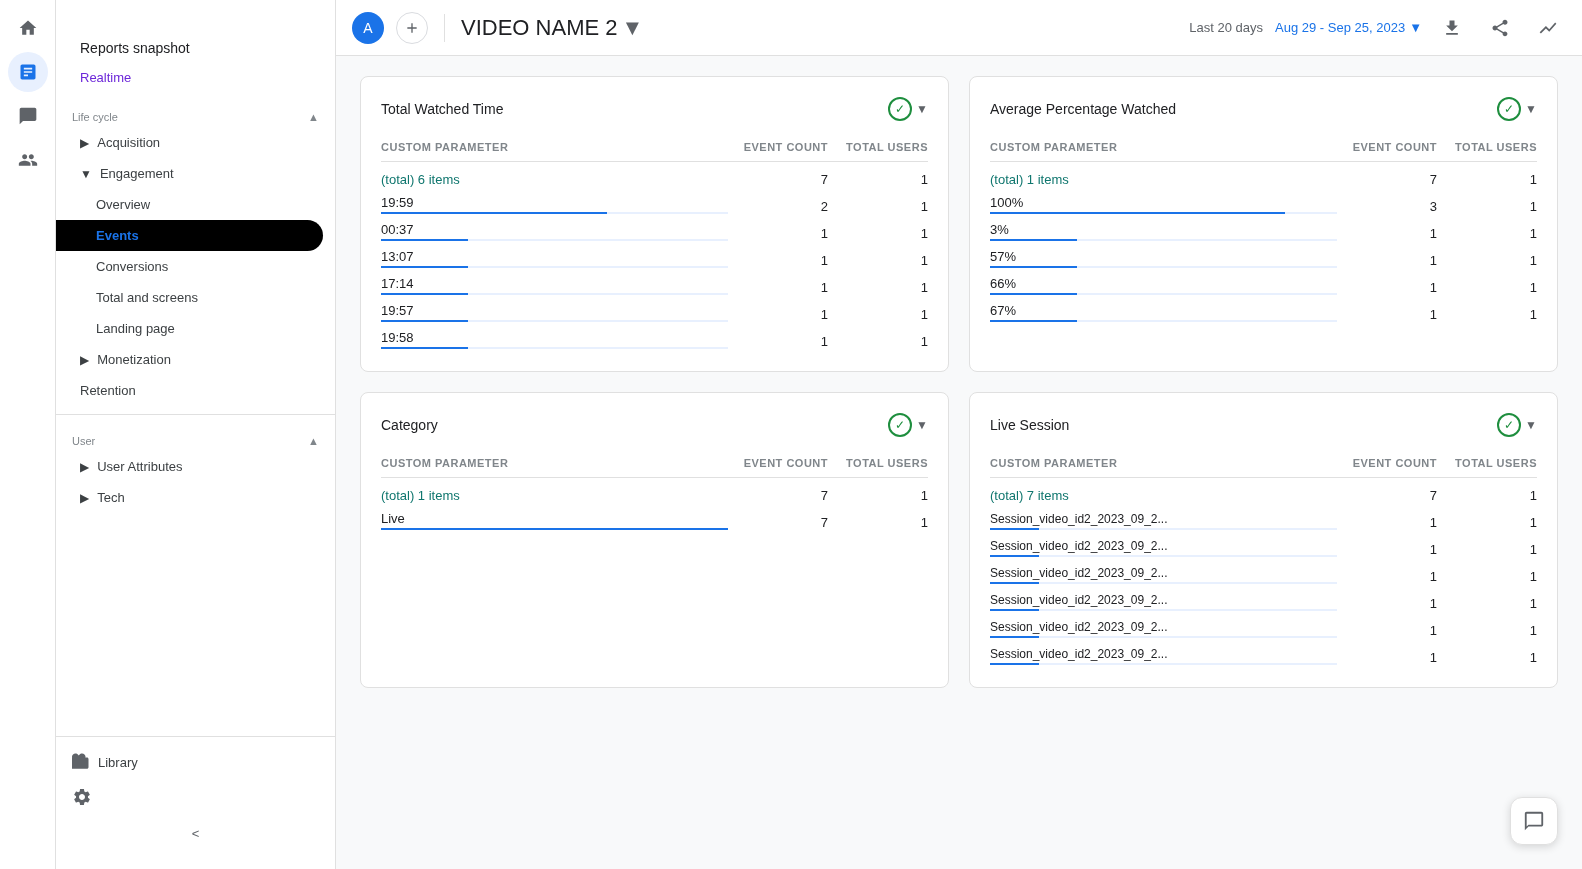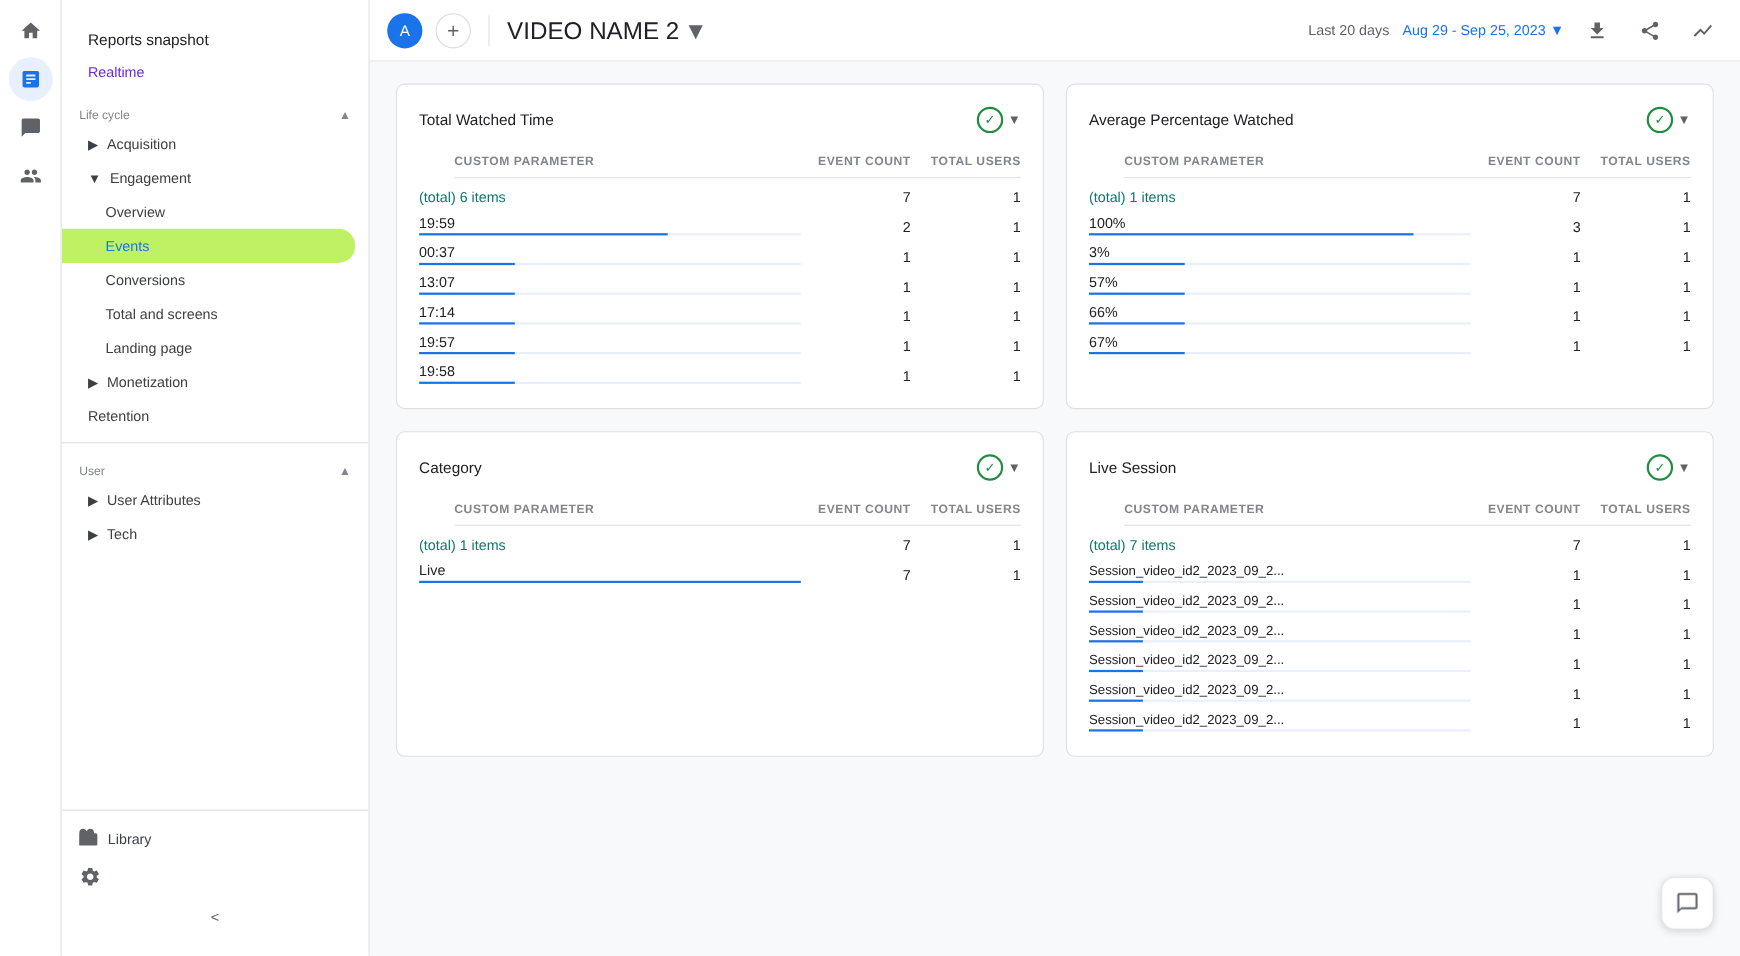--- a/index.html
+++ b/index.html
@@ -34,21 +34,21 @@
     .nav-sidebar {
       width: 280px;
       background: #fff;
       border-right: 1px solid #e0e0e0;
       display: flex;
       flex-direction: column;
       overflow-y: auto;
       padding-bottom: 20px;
     }
     .nav-top {
-      padding: 20px 16px 8px 16px;
+      padding: 32px 16px 8px 16px;
     }
     .nav-title {
       font-size: 14px;
       font-weight: 500;
       color: #202124;
       padding: 8px 8px;
       cursor: pointer;
     }
     .nav-subtitle {
       font-size: 13px;
@@ -60,23 +60,23 @@
       display: flex;
       align-items: center;
       padding: 8px 16px 8px 24px;
       cursor: pointer;
       color: #3c4043;
       font-size: 13px;
       border-radius: 0 20px 20px 0;
       margin-right: 12px;
     }
     .nav-item.active {
-      background: #bef264;
+      background: #000000;
       color: #1a73e8;
-      font-weight: 400;
+      font-weight: 700;
     }
     .nav-item.sub {
       padding-left: 40px;
     }
     .nav-item .expand-icon {
       margin-right: 8px;
       font-size: 12px;
     }
     .nav-section-label {
       font-size: 11px;
@@ -226,21 +226,20 @@
       cursor: pointer;
       color: #5f6368;
       font-size: 12px;
     }
     .table-header {
       display: grid;
       grid-template-columns: 1fr 100px 100px;
       padding: 4px 0 8px 0;
       border-bottom: 1px solid #e0e0e0;
       margin-bottom: 4px;
-      margin-left: 32px;
     }
     .table-header-cell {
       font-size: 11px;
       font-weight: 600;
       color: #80868b;
       text-transform: uppercase;
       letter-spacing: 0.5px;
     }
     .table-header-cell.right { text-align: right; }
     .table-row {

